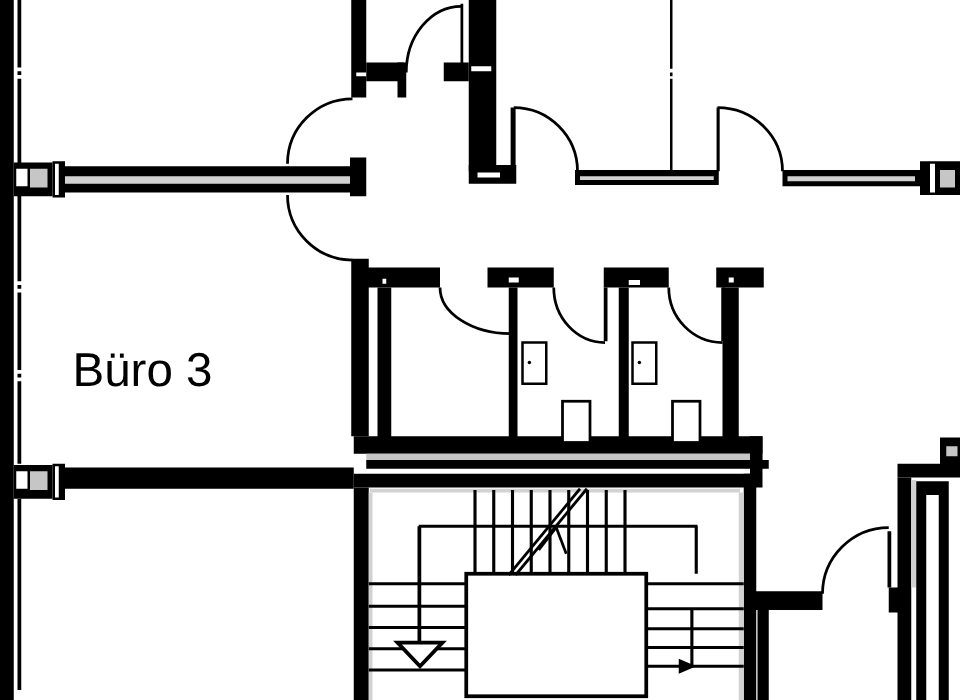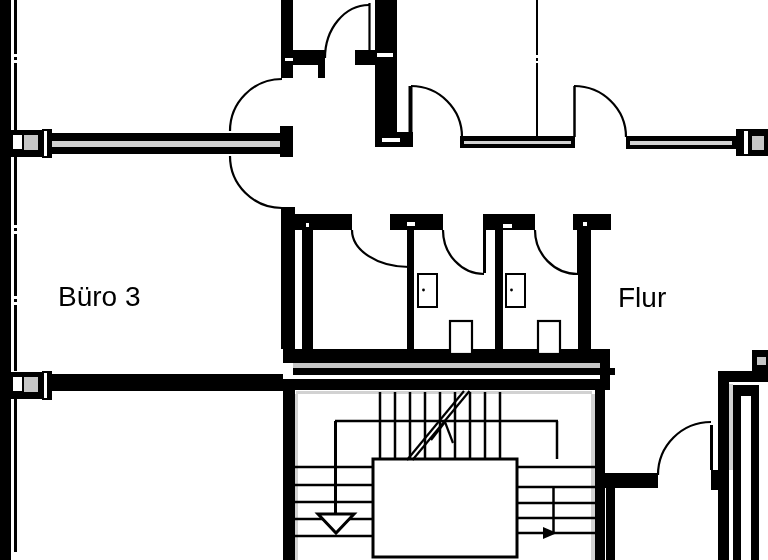--- a/index.html
+++ b/index.html
@@ -2,21 +2,21 @@
 <html><head>
 <meta charset="utf-8">
 <style>
   html,body{margin:0;padding:0;background:#fff;}
   .plan{position:relative;width:768px;height:560px;background:#fff;overflow:hidden;
         font-family:"Liberation Sans",sans-serif;}
   .b{position:absolute;background:#000;}
   .g{position:absolute;background:#c6c6c6;}
   .g2{position:absolute;background:#d2d2d2;}
   .w{position:absolute;background:#fff;}
-  .lbl{position:absolute;font-size:28px;line-height:38px;color:#000;white-space:nowrap;}
+  .lbl{position:absolute;font-size:38px;line-height:38px;color:#000;white-space:nowrap;}
   svg.overlay{position:absolute;left:0;top:0;}
 </style>
 </head>
 <body>
 
 <div class="plan">
 
   <div class="b" style="left:0;top:0;width:11px;height:560px"></div>
 
   <div class="b" style="left:14px;top:0;width:3px;height:54px"></div>
@@ -177,15 +177,14 @@
 
     <polygon points="318,514 354,514 336,533" fill="#fff" stroke="#000" stroke-width="3"></polygon>
 
     <polygon points="543,527 557,533 543,539" fill="#000"></polygon>
 
     <line x1="711.5" y1="425" x2="711.5" y2="470" stroke="#000" stroke-width="3"></line>
     <path d="M658,475 A53,53 0 0 1 711,422" fill="none" stroke="#000" stroke-width="2.2"></path>
   </svg>
 
   <div class="lbl" style="left:58px;top:278px">Büro 3</div>
-  <div class="lbl" style="left:618px;top:279px">Flur</div>
 
 </div>
 
 </body></html>

